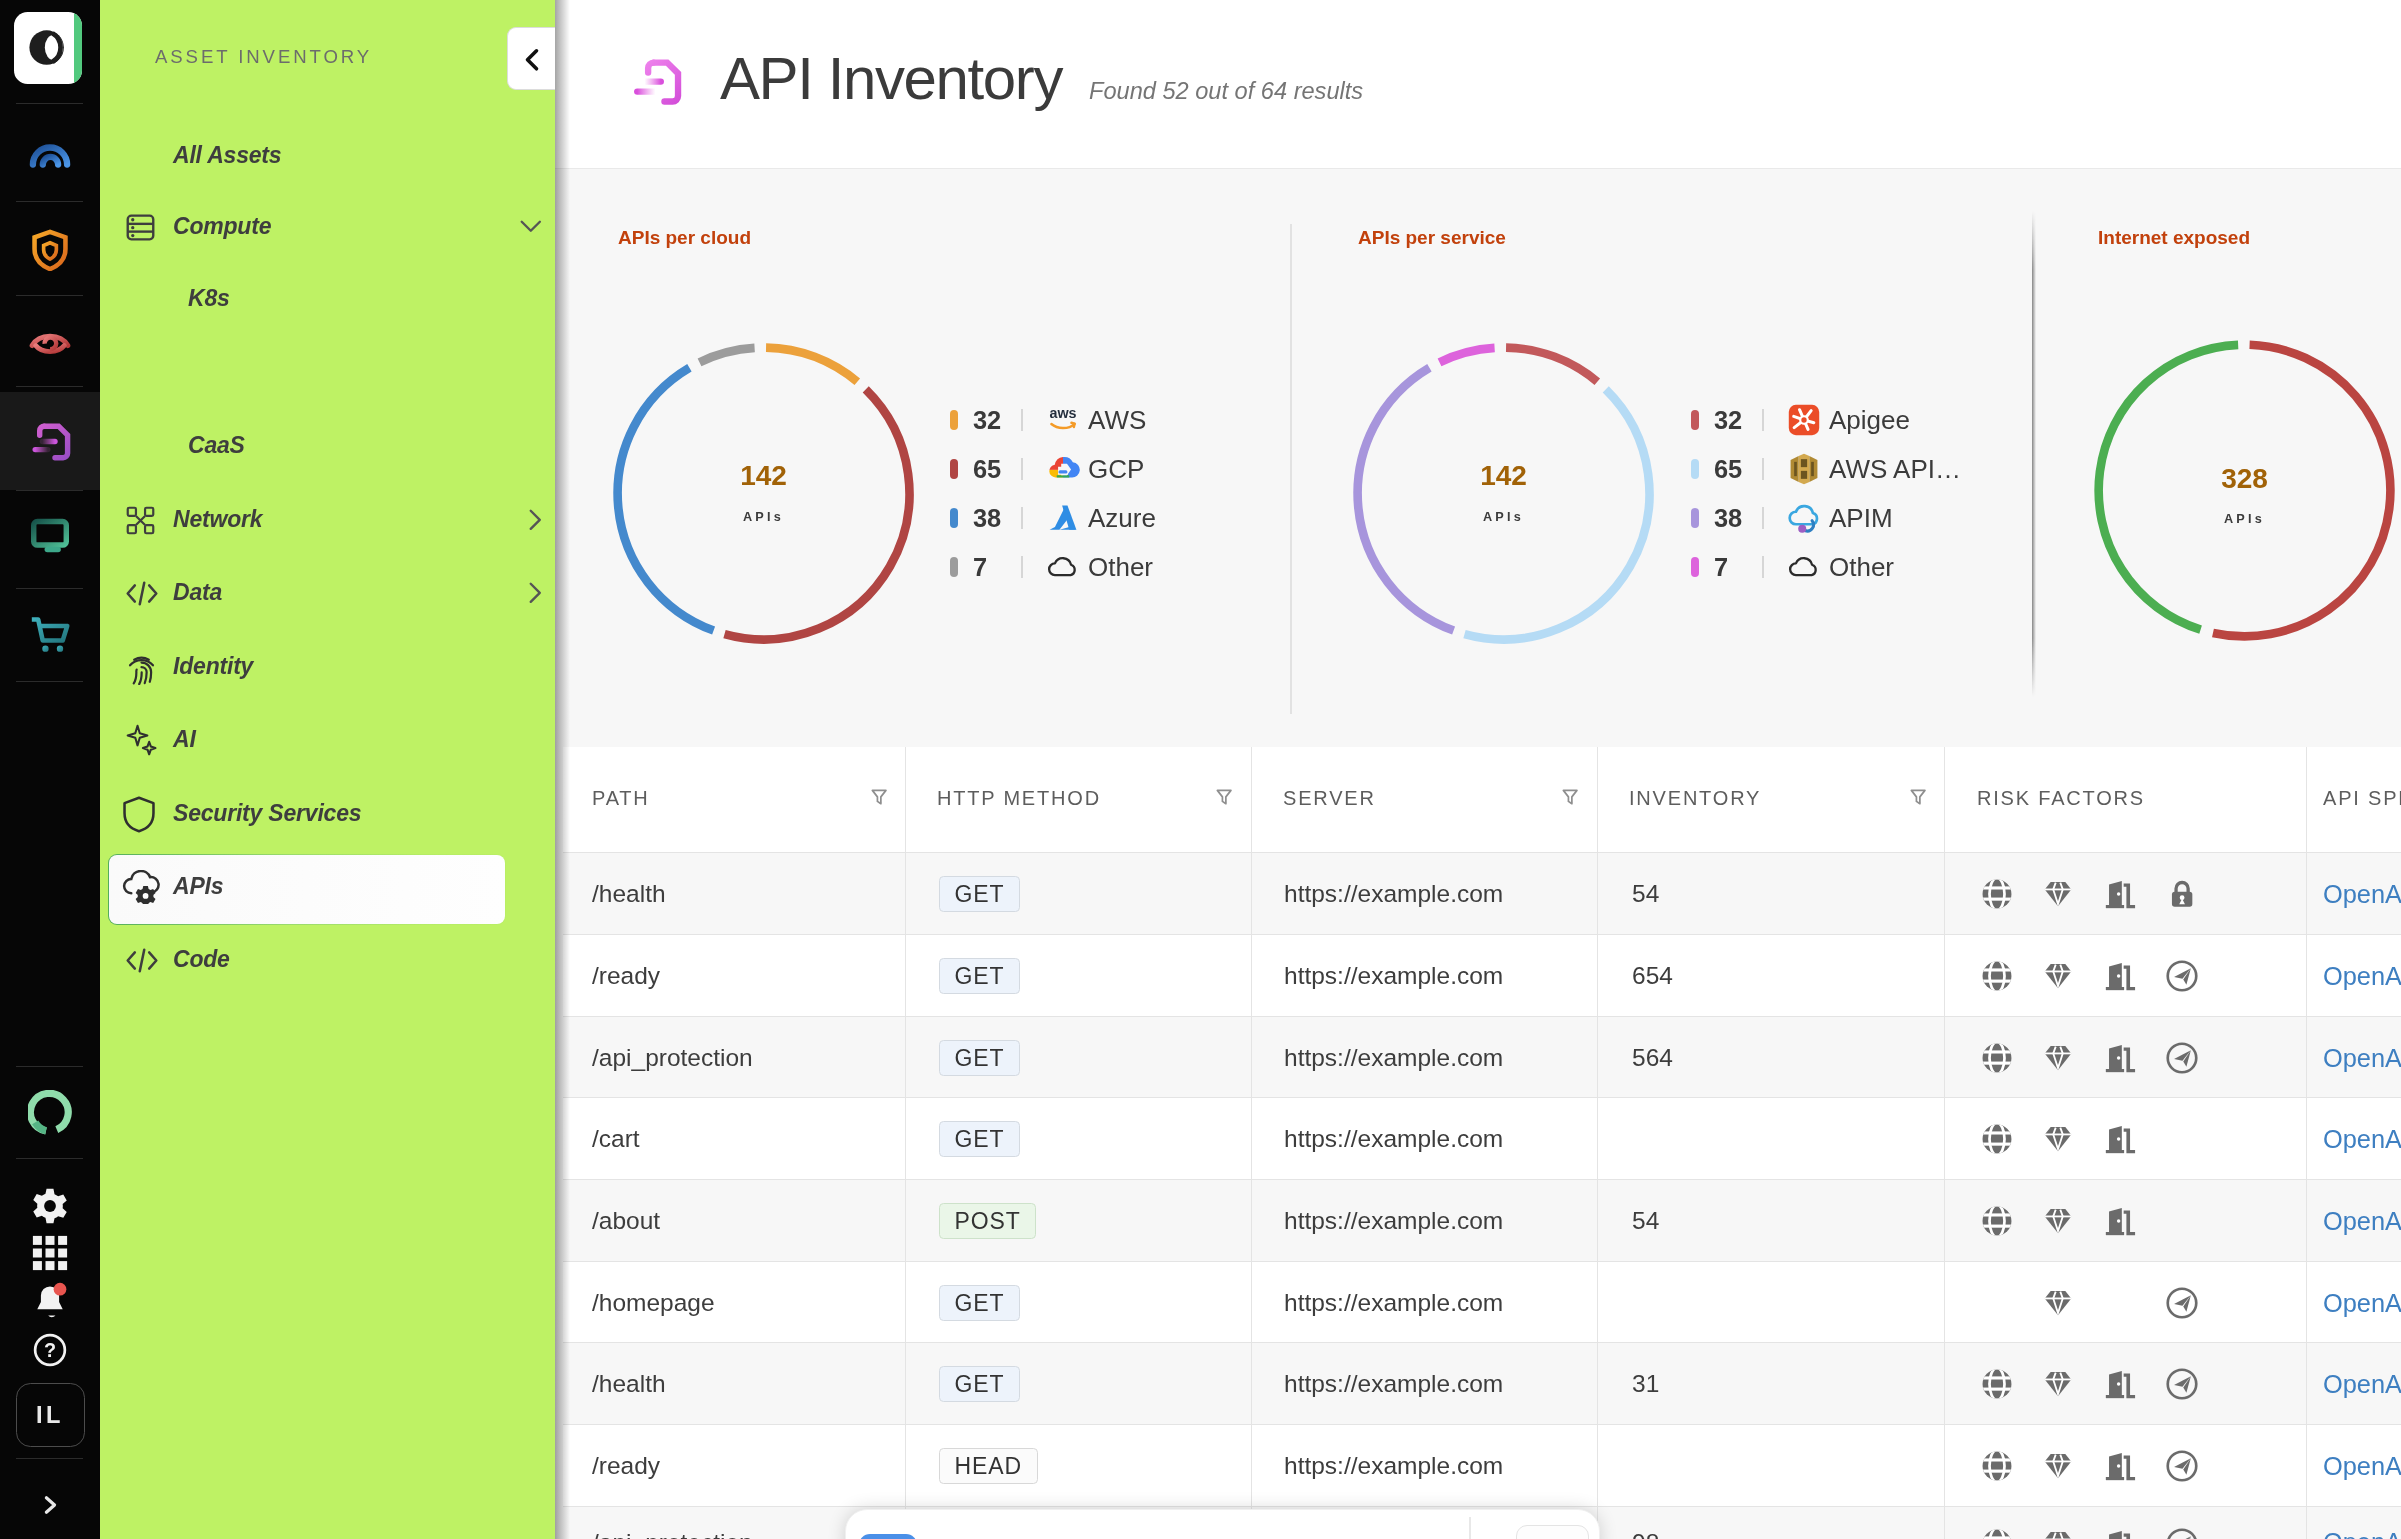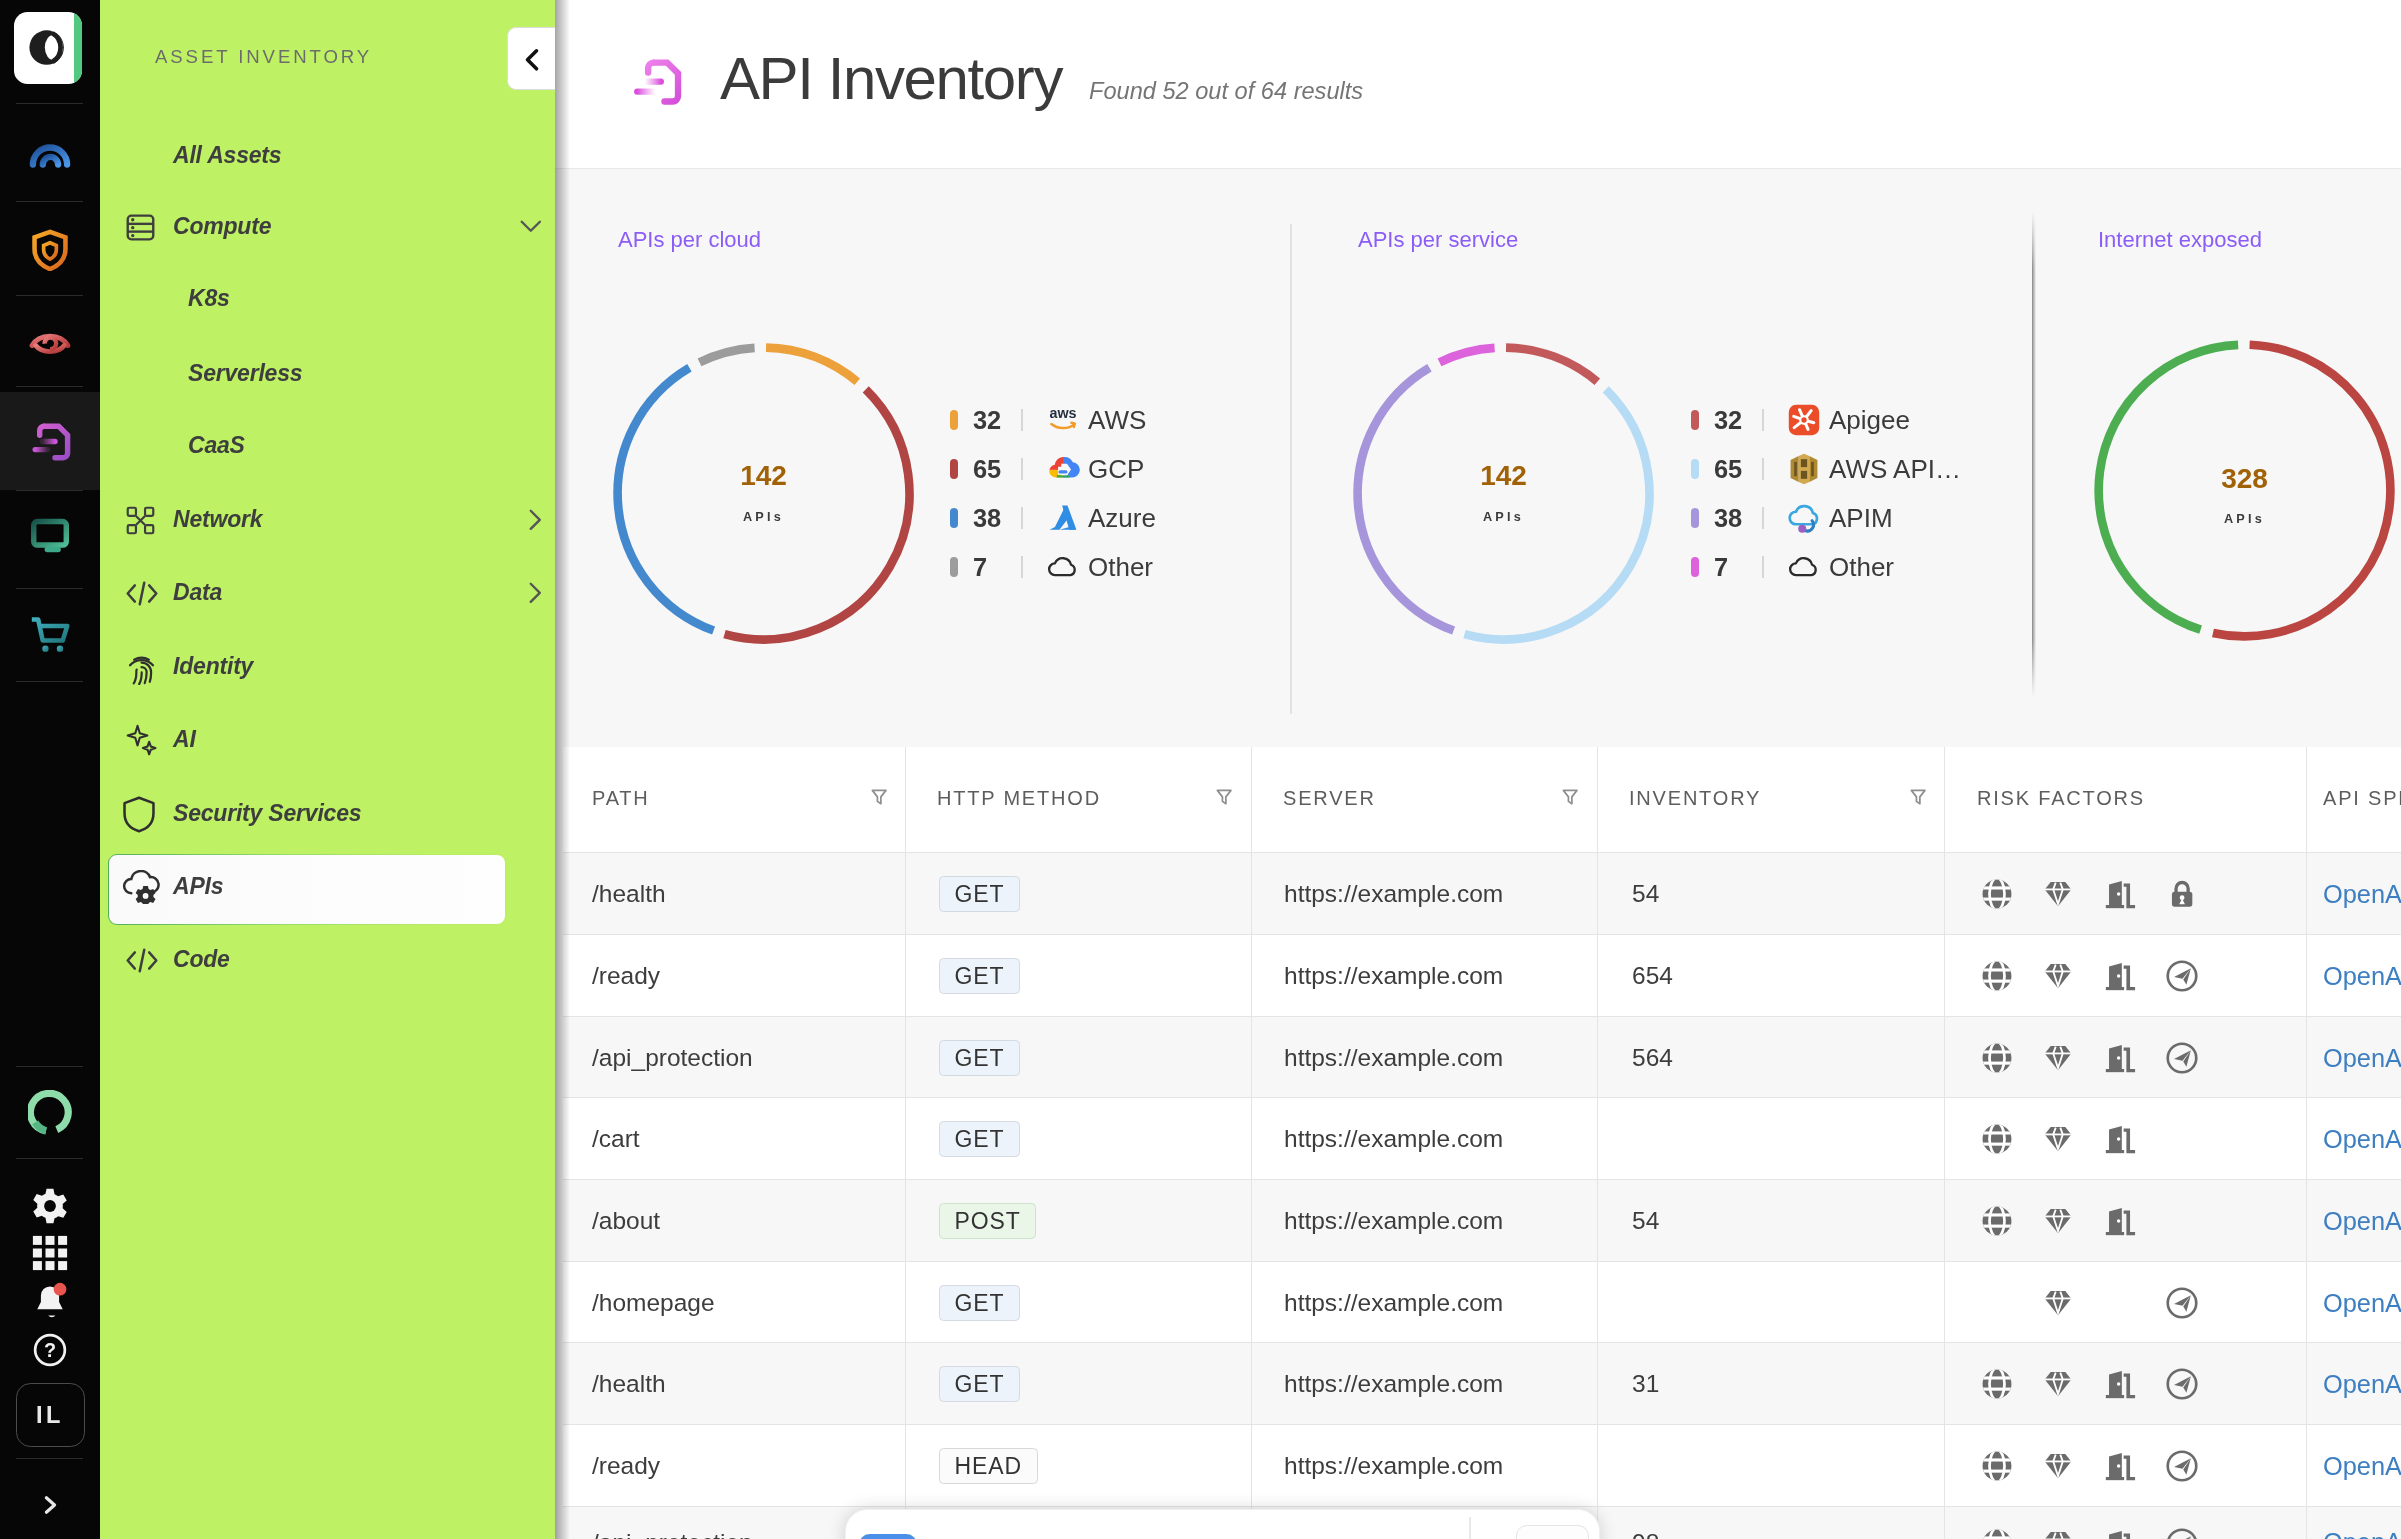--- a/index.html
+++ b/index.html
@@ -30,21 +30,21 @@
              linear-gradient(to right,#54ae5d, rgba(110,190,120,0.45) 45%, rgba(110,190,120,0.1) 80%, rgba(110,190,120,0.05)) border-box; }
 
 
 #main { position:absolute; left:555px; top:0; width:1847px; height:1539px; background:#f7f7f7; }
 #header { position:absolute; left:0; top:0; width:1847px; height:169px; background:#fff; border-bottom:0.9px solid #e9e9e9; }
 #hTitle { position:absolute; left:165px; top:49px; font-size:60px; color:#3b3b3b; letter-spacing:-1.4px; line-height:1; }
 #hSub { position:absolute; left:534px; top:78px; font-size:23.6px; font-style:italic; color:#757575; }
 #collapseBtn { position:absolute; left:-48px; top:27px; width:48px; height:63px; background:#fff; border:1.8px solid #dcdcdc; border-radius:9px 0 0 9px; border-right:none; z-index:35; }
 
 
-.cTitle { position:absolute; font-size:22px; font-weight:400; color:#8b5cf6; }
+.cTitle { position:absolute; font-size:19px; font-weight:700; color:#c2410c; }
 .vdiv1 { position:absolute; left:735px; top:224px; width:1.8px; height:490px; background:#e2e2e2; }
 .vdiv2 { position:absolute; left:1477px; top:211px; width:3.6px; height:486px; background:linear-gradient(to right, rgba(40,40,40,0.55), rgba(40,40,40,0)); -webkit-mask-image:linear-gradient(to bottom, transparent, #000 12%, #000 88%, transparent); }
 .donut { position:absolute; width:309px; height:309px; }
 .dNum { position:absolute; width:309px; text-align:center; font-size:28px; font-weight:700; color:#a16207; }
 .dLbl { position:absolute; width:309px; text-align:center; font-size:12.7px; font-weight:700; letter-spacing:3.2px; color:#3b3b3b; }
 .leg { position:absolute; height:36px; }
 .leg .pill { position:absolute; left:0; top:8.2px; width:8.2px; height:20px; border-radius:4.1px; }
 .leg .num { position:absolute; left:23px; top:0px; font-size:25.4px; font-weight:700; color:#3a3a3a; line-height:36px; }
 .leg .ldv { position:absolute; left:71px; top:7.3px; width:1.8px; height:22px; background:#d6d6d6; }
 .leg .lic { position:absolute; left:96px; top:0.9px; width:34px; height:34px; }
@@ -505,23 +505,20 @@
     </svg>
     <span class="txt">Compute</span>
     <svg class="chev" width="23.6" height="14.5" viewBox="0 0 26 16">
         <path d="M3 3 L13 13 L23 3" fill="none" stroke="#555" stroke-width="2.6" stroke-linecap="round" stroke-linejoin="round"></path>
       </svg>
   </div>
 
   <div class="mi" style="top:271px">
       <span class="txt2">K8s</span>
     </div>
-  <div class="mi" style="top:346px">
-      <span class="txt2">Serverless</span>
-    </div>
   <div class="mi" style="top:418px">
       <span class="txt2">CaaS</span>
     </div>
 
   <div class="mi" style="top:492px">
     <svg class="ic" width="31" height="31" viewBox="0 0 34 34">
       <g fill="none" stroke="#3e3e3e" stroke-width="2.4">
         <rect x="3" y="3" width="9" height="9" rx="1.5"></rect>
         <rect x="22" y="3" width="9" height="9" rx="1.5"></rect>
         <rect x="3" y="22" width="9" height="9" rx="1.5"></rect>

